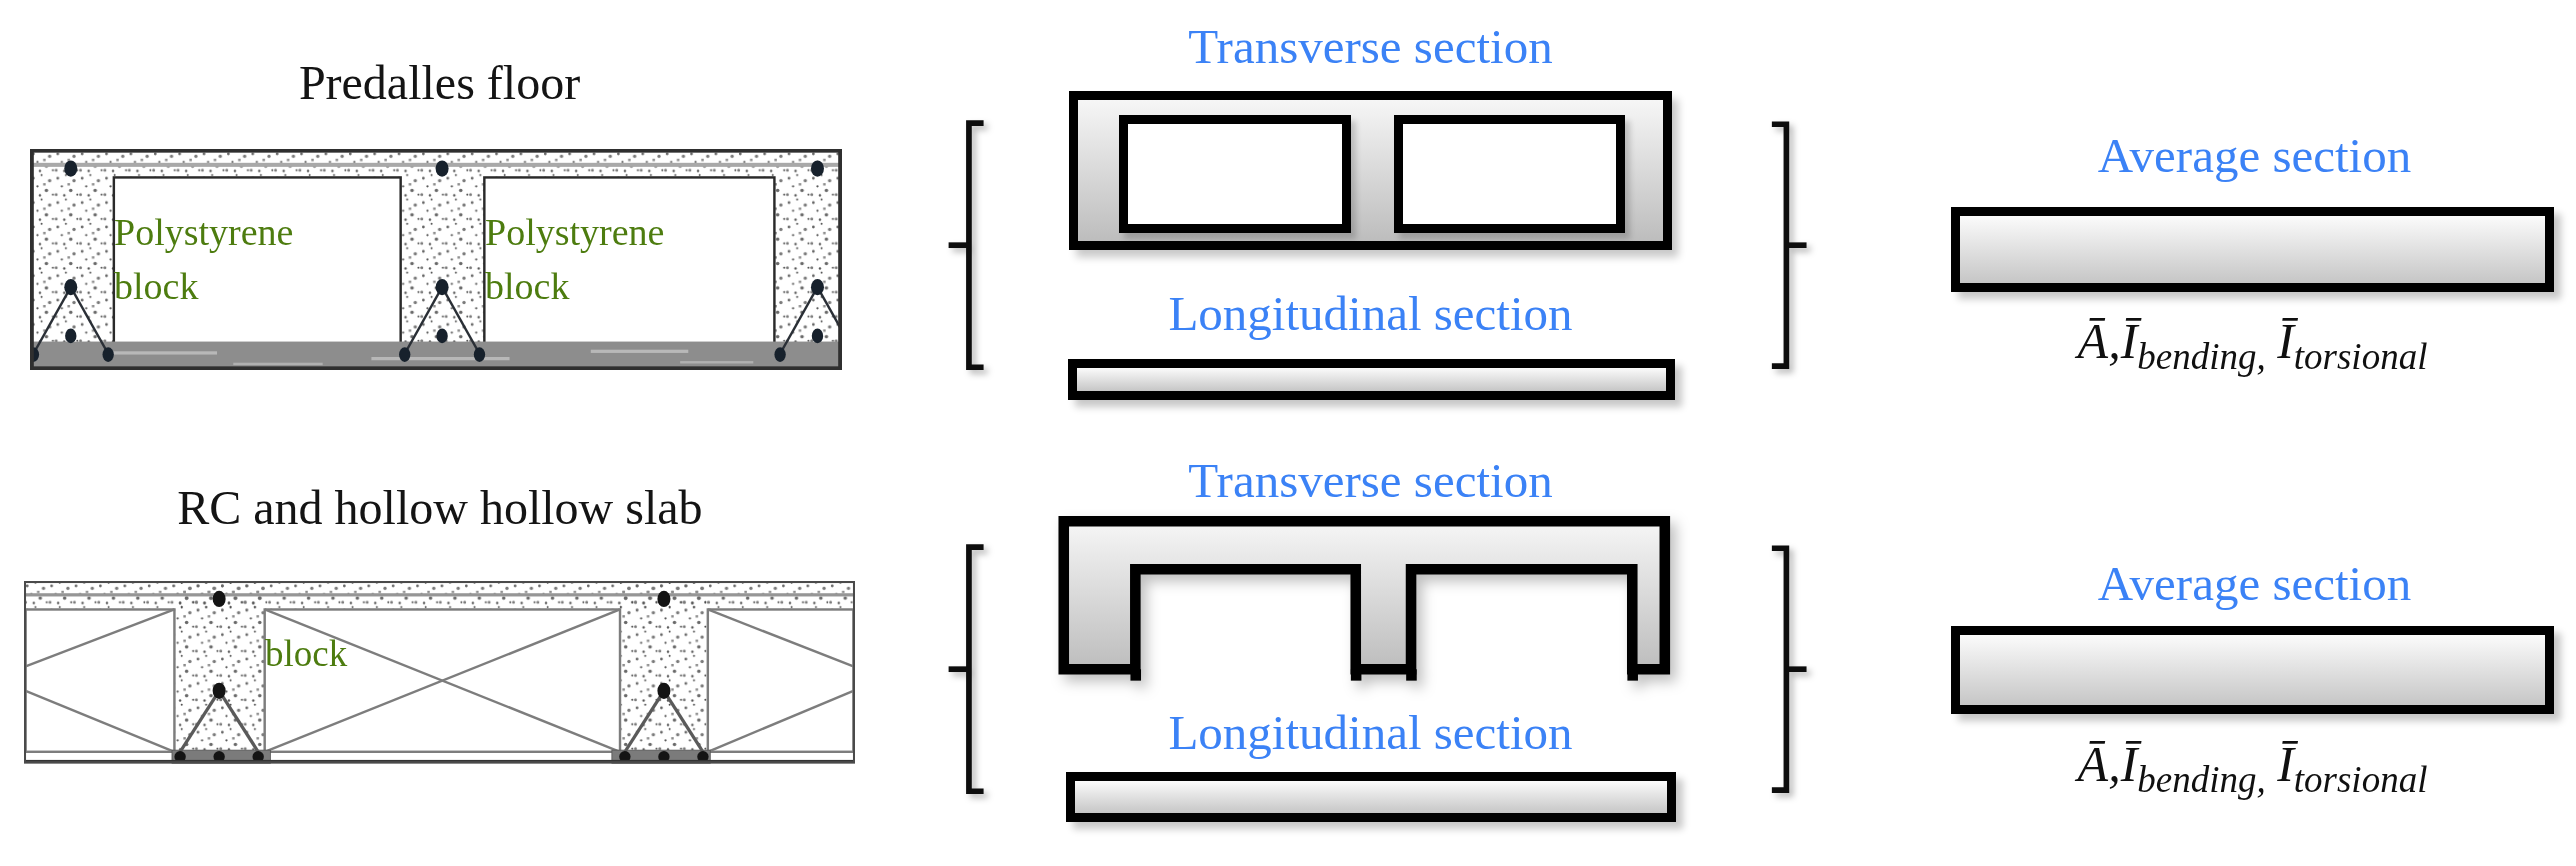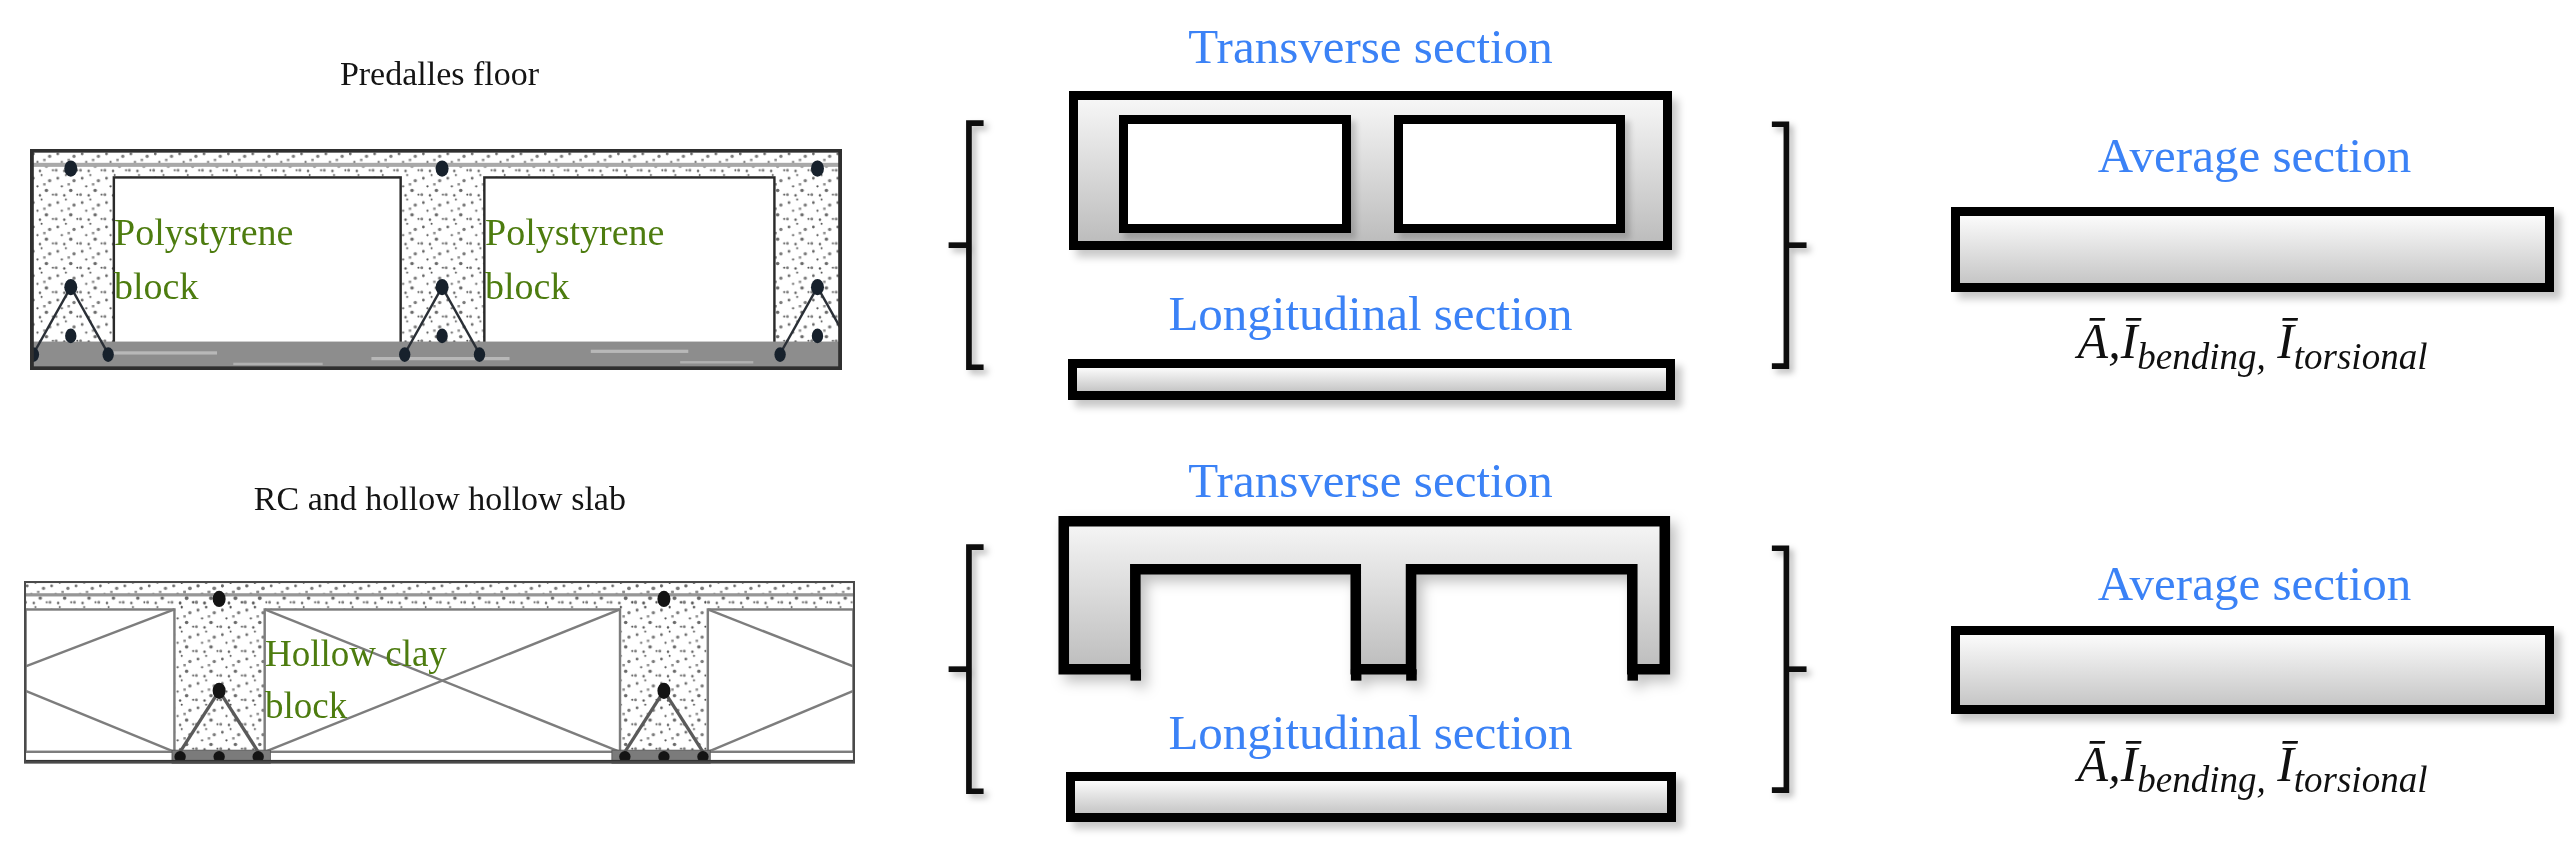--- a/index.html
+++ b/index.html
@@ -2,21 +2,21 @@
 <html style="font-size:13px"><head>
 <meta charset="utf-8">
 <style>
   html,body{margin:0;padding:0;}
   body{
     width:2576px;height:867px;position:relative;background:#ffffff;
     font-family:"Liberation Serif","DejaVu Serif",serif;color:#161616;
     overflow:hidden;
   }
   .abs{position:absolute;}
-  .title{font-size:34px;text-align:center;color:#141414;white-space:nowrap;}
+  .title{font-size:48px;text-align:center;color:#141414;white-space:nowrap;}
   .sub-title{font-size:49px;text-align:center;color:#3b82f6;white-space:nowrap;}
   .block-label{font-size:38px;line-height:54px;text-align:left;color:#4d7c0f;}
   
   .tr-rect{
     border:9.8px solid #000;background:linear-gradient(#f6f6f6,#bdbdbd);
     box-shadow:7.3px 8.1px 8.1px rgba(0,0,0,0.22);box-sizing:border-box;
   }
   .void-rect{
     position:absolute;background:#ffffff;border:9px solid #000;
     box-sizing:border-box;box-shadow:4.9px 5.7px 5.7px rgba(0,0,0,0.18);
@@ -189,21 +189,20 @@
       <circle cx="739" cy="216" r="7"></circle>
       <circle cx="787" cy="216" r="7"></circle>
       <circle cx="835" cy="216" r="7"></circle>
     </g>
   </g>
   <rect x="0" y="220" width="1022" height="4" fill="#333333"></rect>
   <rect x="1" y="1" width="1020" height="222" fill="none" stroke="#4a4a4a" stroke-width="3"></rect>
 </svg>
 
 <div class="abs block-label" style="left:265px;top:628px;width:355px;font-size:37px;line-height:52px;">
-  <div>Hollow clay</div>
   <div>block</div>
 </div>
 
 <div class="abs sub-title" style="left:1069px;top:452px;width:603px;">Transverse section</div>
 
 <svg class="abs tt-svg" style="left:1054px;top:509px;" width="623" height="179" viewBox="0 0 766 220">
   <defs>
     <linearGradient id="ttg" x1="0" y1="0" x2="0" y2="1">
       <stop offset="0" stop-color="#f6f6f6"></stop>
       <stop offset="1" stop-color="#bdbdbd"></stop>

